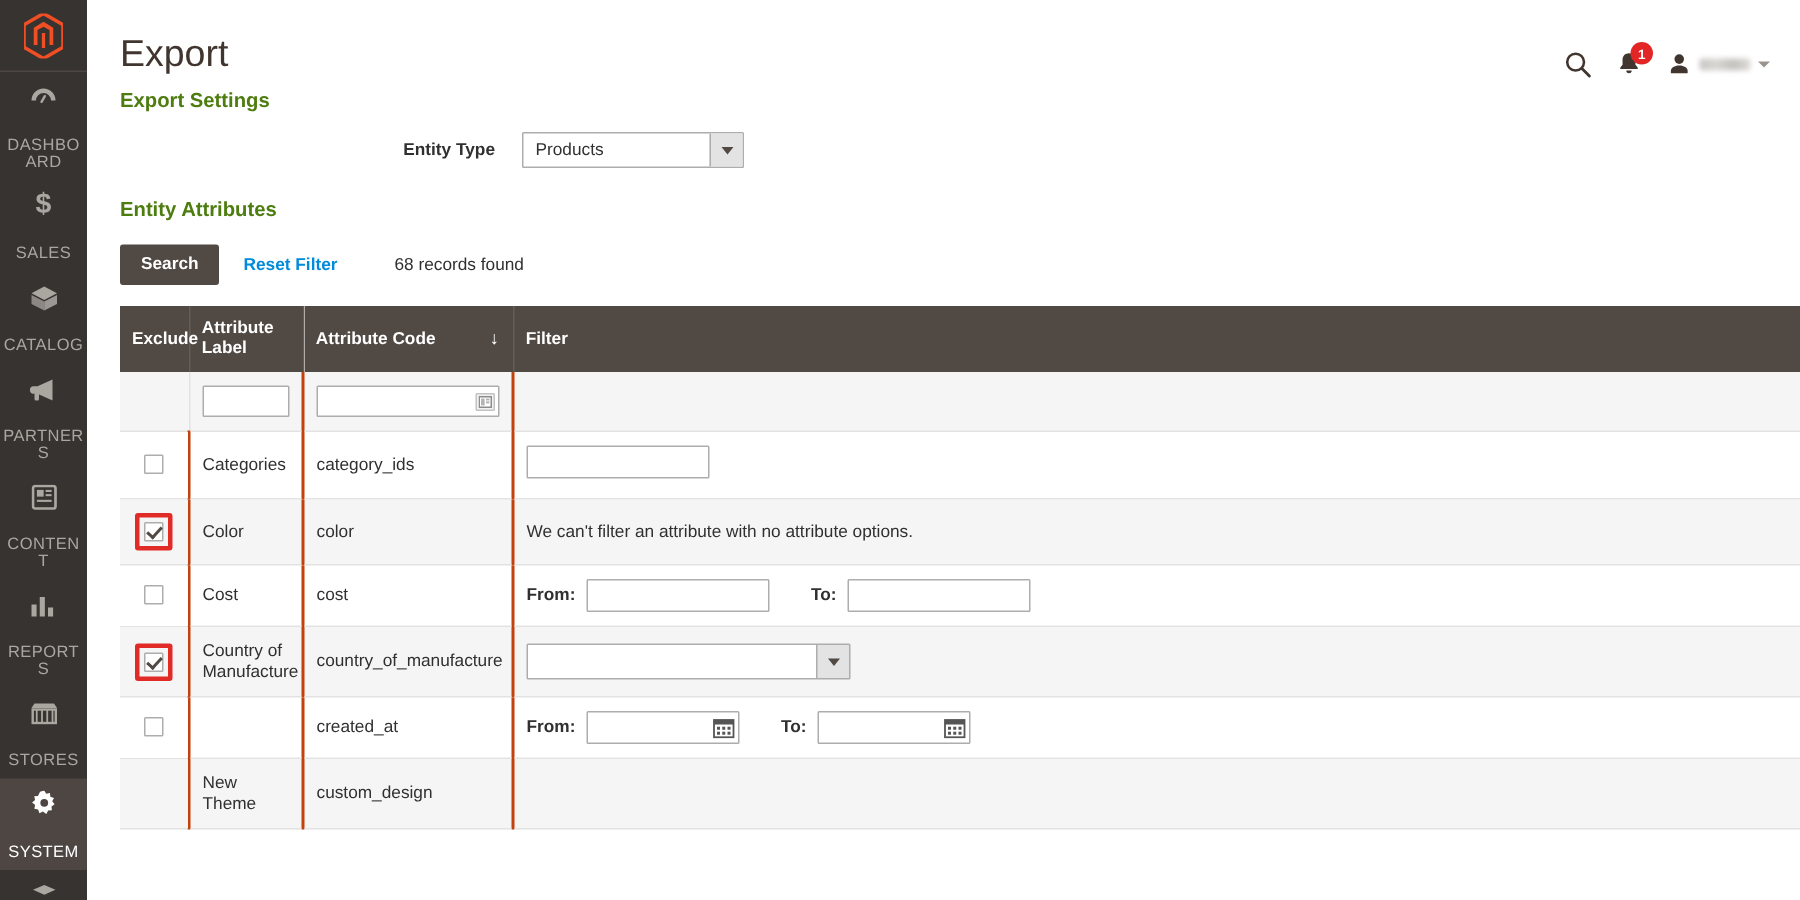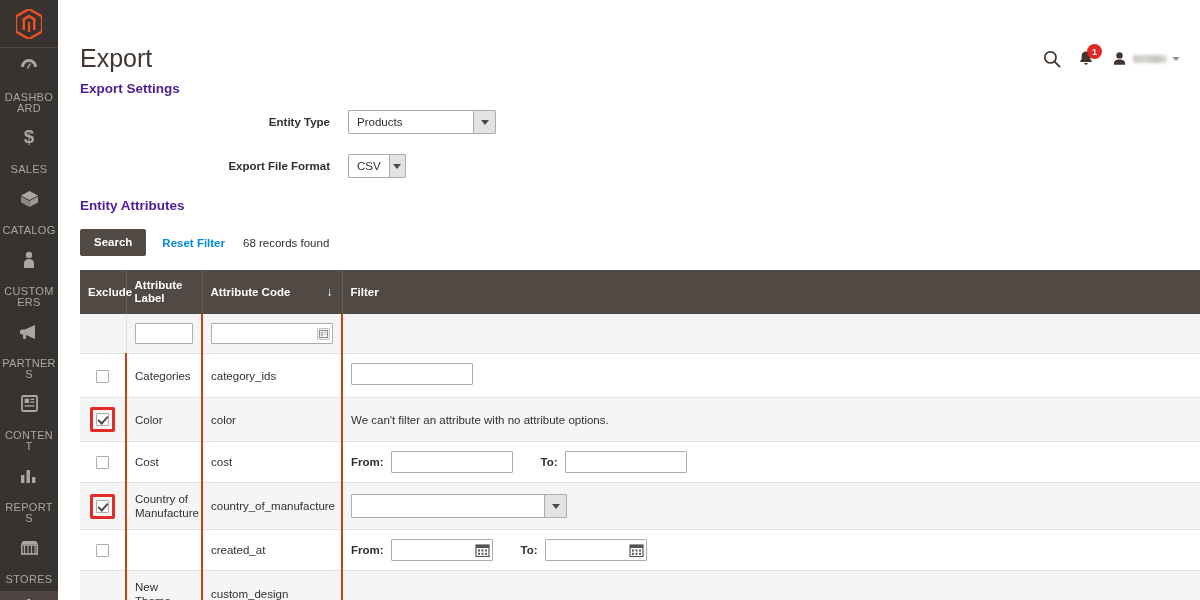--- a/index.html
+++ b/index.html
@@ -44,24 +44,23 @@
     margin-top: 16px;
     word-wrap: break-word;
   }
   .nav-item.active { background: #4d4642; }
   .nav-item.active .ico, .nav-item.active .lbl { color: #ffffff; }
 
   
   .main { flex: 1 1 auto; height: 600px; position: relative; background: #ffffff; overflow: hidden; }
 
   .topbar {
-    height: 52px; display: flex; align-items: flex-start;
+    height: 52px; display: flex; align-items: flex-end;
     justify-content: space-between;
     padding: 20px 20px 0 22px;
-    margin-top: 22px;
   }
   .page-title {
     font-size: 25px; font-weight: 400; color: #41362f;
     line-height: 32px; margin: 0;
   }
   .top-actions { display: flex; align-items: center; gap: 16px; padding-top: 8px; }
   .icon-btn { cursor: pointer; color: #41362f; display: flex; align-items: center; position: relative; }
   .bell-badge {
     position: absolute; top: -6px; right: -7px;
     min-width: 15px; height: 15px; border-radius: 8px;
@@ -72,21 +71,21 @@
   .user-name-blur {
     width: 34px; height: 8px; border-radius: 2px;
     background: linear-gradient(90deg,#c9c7c4,#d8d6d3,#c4c2bf,#dddbd8);
     filter: blur(1.6px);
   }
   .user-caret { width: 0; height: 0; border-left: 4px solid transparent; border-right: 4px solid transparent; border-top: 4px solid #9a948f; }
 
   .content { padding: 0 20px 0 22px; }
 
   .section-title {
-    font-size: 13.5px; font-weight: bold; color: #4c1d95;
+    font-size: 13.5px; font-weight: bold; color: #4d7c0f;
     margin: 7px 0 0;
   }
 
   
   .form { margin-top: 14px; }
   .field-row { display: flex; align-items: flex-start; margin-bottom: 20px; }
   .field-label {
     width: 268px; text-align: right; padding-right: 18px;
     font-size: 11.5px; font-weight: bold; color: #303030;
     line-height: 24px;
@@ -114,21 +113,21 @@
   .grid-actions { display: flex; align-items: center; gap: 0; margin-top: 16px; }
   .btn-search {
     background: #514943; color: #ffffff; border: 1px solid #514943;
     font-size: 11.5px; font-weight: bold; padding: 6px 13px;
     border-radius: 2px; cursor: pointer; line-height: 13px;
   }
   .link-reset {
     color: #008bdb; font-size: 11.5px; font-weight: bold;
     margin-left: 16px; cursor: pointer; text-decoration: none;
   }
-  .records-found { font-size: 11.5px; color: #303030; margin-left: 18px; }
+  .records-found { font-size: 11.5px; color: #303030; margin-left: 38px; }
 
   
   .grid-wrap { margin-top: 14px; width: 1158px; }
   table.grid { border-collapse: collapse; width: 100%; table-layout: fixed; font-size: 11.5px; }
   table.grid thead th {
     background: #514943; color: #ffffff;
     font-size: 11.5px; font-weight: bold; text-align: left;
     padding: 9px 8px; vertical-align: middle;
     border-right: 1px solid #645c56;
     line-height: 13px;
@@ -242,29 +241,20 @@
       <span class="ico">
         <svg width="19" height="18" viewBox="0 0 19 18">
             <path d="M9.5 1 18 5.5 9.5 10 1 5.5z" fill="#aaa6a0"></path>
             <path d="M1 6.6 9.5 11v6L1 12.6z" fill="#8d8884"></path>
             <path d="M18 6.6 9.5 11v6L18 12.6z" fill="#9c9793"></path>
           </svg>
       </span>
       <span class="lbl">CATALOG</span>
     </div>
 
-    <div class="nav-item">
-      <span class="ico">
-        <svg width="16" height="18" viewBox="0 0 16 18">
-            <circle cx="8" cy="4" r="3.2" fill="#aaa6a0"></circle>
-            <path d="M8 8c-3 0-5 1.8-5 4.2V17h10v-4.8C13 9.8 11 8 8 8z" fill="#aaa6a0"></path>
-          </svg>
-      </span>
-      <span class="lbl">CUSTOMERS</span>
-    </div>
 
     <div class="nav-item">
       <span class="ico">
         <svg width="20" height="16" viewBox="0 0 20 16">
             <path d="M16 1 6 5.5H3c-1 0-2 .9-2 2v1c0 1.1 1 2 2 2h3L16 15z" fill="#aaa6a0"></path>
             <rect x="4" y="10" width="3" height="5" rx="1" fill="#aaa6a0"></rect>
           </svg>
       </span>
       <span class="lbl">PARTNERS</span>
     </div>
@@ -366,29 +356,20 @@
         <div class="field-row">
           <div class="field-label">Entity Type</div>
           <div class="sel sel-entity">
             <span class="sel-text">Products</span>
             <span class="sel-arrow">
                 <span class="caret-dn"></span>
               </span>
           </div>
         </div>
 
-        <div class="field-row">
-          <div class="field-label">Export File Format</div>
-          <div class="sel sel-format">
-            <span class="sel-text">CSV</span>
-            <span class="sel-arrow">
-                <span class="caret-dn"></span>
-              </span>
-          </div>
-        </div>
 
 
       </div>
 
       <div class="section-title">Entity Attributes</div>
 
       <div class="grid-actions">
         <button class="btn-search">Search</button>
         <a class="link-reset">Reset Filter</a>
         <span class="records-found">68 records found</span>

